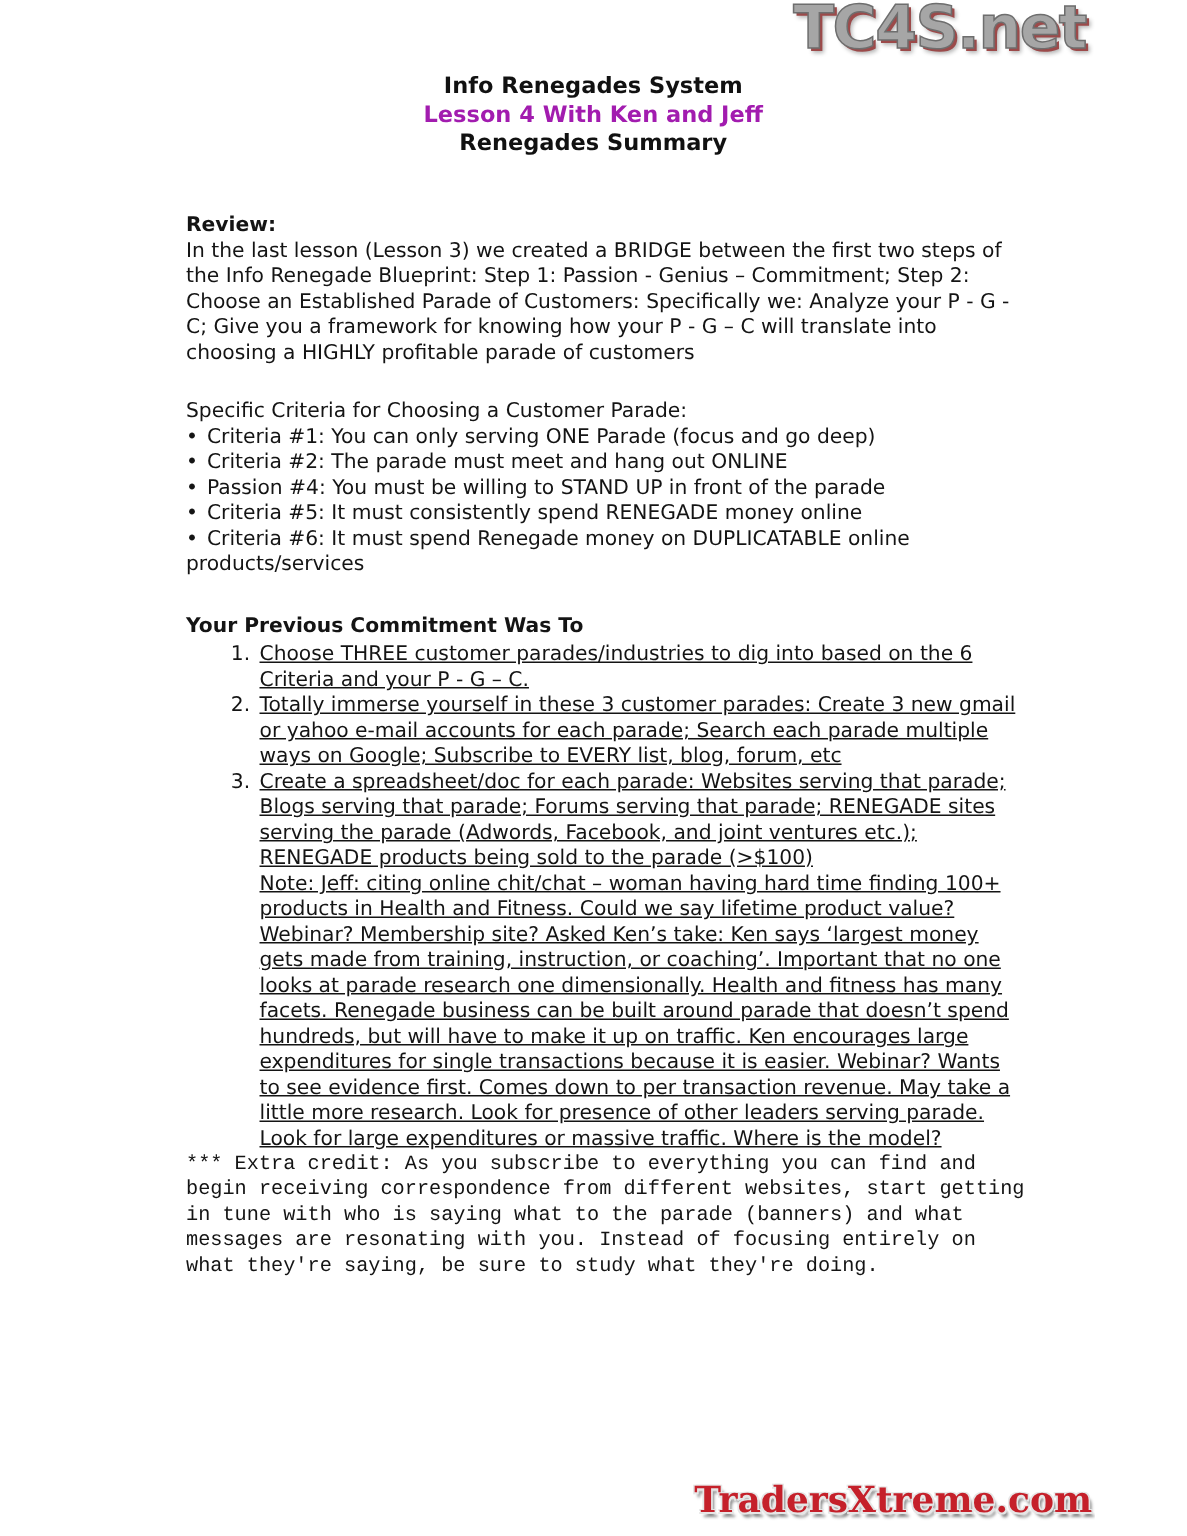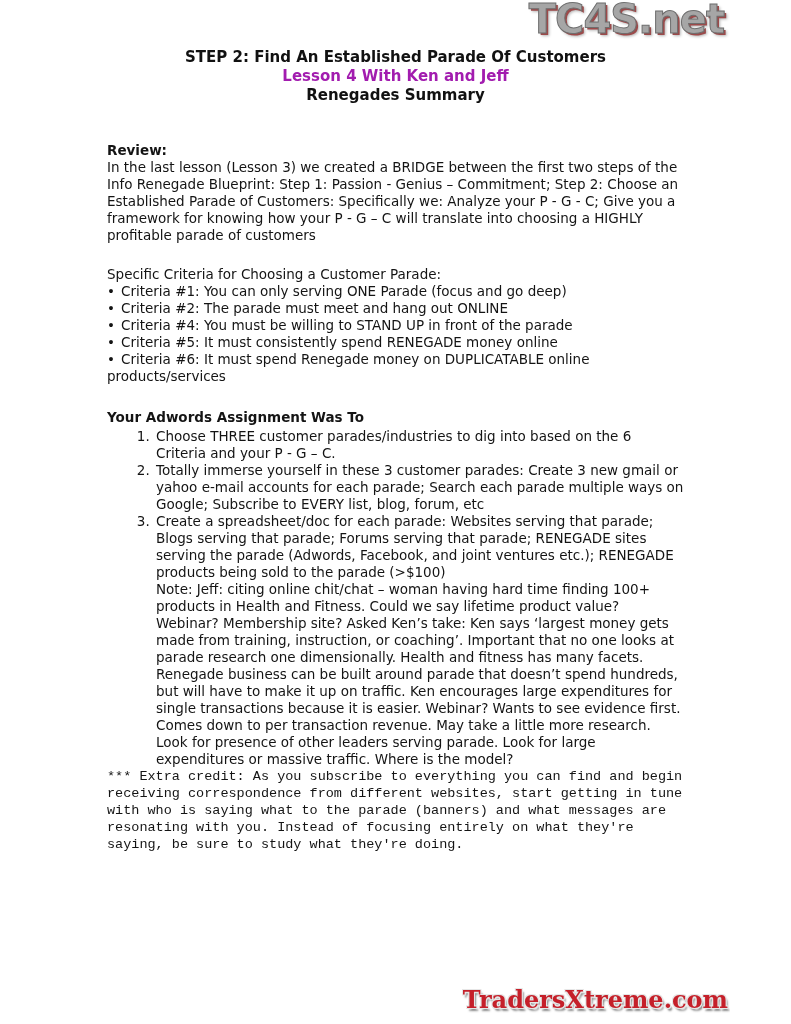--- a/index.html
+++ b/index.html
@@ -8,34 +8,34 @@
     position:relative;
     width:669px; height:1024px;
     margin:0 auto;
     background:#ffffff;
     overflow:hidden;
     font-family:"DejaVu Sans", sans-serif;
     font-size:13.5px;
     line-height:17px;
     color:#141414;
   }
-  .content { padding:0 46px; }
+  .content { padding:0 46px;margin-left:17px; }
 
   
   .doc-header { margin-top:48px; text-align:center; }
   .h-line { font-weight:bold; font-size:15px; line-height:19px; color:#111; }
   .h-line.red { color:#a21caf; }
 
   
   .review { margin-top:37px; }
   .bold { font-weight:bold; }
   .criteria { margin-top:22px; }
   .bullet-item .bullet { margin-right:6px; }
   .assignment { margin-top:24px; }
-  .assignment-list { margin-top:2px; padding-left:47px; }
+  .assignment-list { margin-top:2px; padding-left:47px;text-decoration:underline; }
   .assignment-list li { padding-left:2px; }
   .extra { margin-top:0;font-family:Liberation Mono, monospace; }
 
   
   .logo-top {
     position:absolute; top:-4px; right:6px;
     font-family:"DejaVu Sans", sans-serif;
     font-weight:bold; font-size:40px; line-height:46px;
     letter-spacing:-1px;
     color:#a6a6a6;
@@ -73,53 +73,53 @@
   }
 </style>
 </head>
 <body>
 
 <div class="page">
 
   <div class="logo-top">TC4S.net</div>
 
   <header class="doc-header">
-    <div class="h-line">STEP 2: Find An Established Parade Of Customers</div>
+    <div class="h-line">Info Renegades System</div>
     <div class="h-line red">Lesson 4 With Ken and Jeff</div>
     <div class="h-line">Renegades Summary</div>
   </header>
 
   <div class="content">
 
     <section class="review">
       <div class="bold">Review:</div>
       <div>In the last lesson (Lesson 3) we created a BRIDGE between the first two steps of the Info Renegade Blueprint: Step 1: Passion - Genius – Commitment; Step 2: Choose an Established Parade of Customers: Specifically we: Analyze your P - G - C; Give you a framework for knowing how your P - G – C will translate into choosing a HIGHLY profitable parade of customers</div>
     </section>
 
     <section class="criteria">
       <div>Specific Criteria for Choosing a Customer Parade:</div>
       <div class="bullet-item">
         <span class="bullet">•</span><span>Criteria #1: You can only serving ONE Parade (focus and go deep)</span>
       </div>
       <div class="bullet-item">
         <span class="bullet">•</span><span>Criteria #2: The parade must meet and hang out ONLINE</span>
       </div>
       <div class="bullet-item">
-        <span class="bullet">•</span><span>Criteria #4: You must be willing to STAND UP in front of the parade</span>
+        <span class="bullet">•</span><span>Passion #4: You must be willing to STAND UP in front of the parade</span>
       </div>
       <div class="bullet-item">
         <span class="bullet">•</span><span>Criteria #5: It must consistently spend RENEGADE money online</span>
       </div>
       <div class="bullet-item">
         <span class="bullet">•</span><span>Criteria #6: It must spend Renegade money on DUPLICATABLE online products/services</span>
       </div>
     </section>
 
     <section class="assignment">
-      <div class="bold">Your Adwords Assignment Was To</div>
+      <div class="bold">Your Previous Commitment Was To</div>
       <ol class="assignment-list">
         <li>
           <span>Choose THREE customer parades/industries to dig into based on the 6 Criteria and your P - G – C.</span>
         </li>
         <li>
           <span>Totally immerse yourself in these 3 customer parades: Create 3 new gmail or yahoo e-mail accounts for each parade; Search each parade multiple ways on Google; Subscribe to EVERY list, blog, forum, etc</span>
         </li>
         <li>
           <span>Create a spreadsheet/doc for each parade: Websites serving that parade; Blogs serving that parade; Forums serving that parade; RENEGADE sites serving the parade (Adwords, Facebook,  and joint ventures etc.); RENEGADE products being sold to the parade (&gt;$100)</span>
           <div>Note: Jeff: citing online chit/chat – woman having hard time finding 100+ products in Health and Fitness. Could we say lifetime product value? Webinar? Membership site? Asked Ken’s take: Ken says ‘largest money gets made from training, instruction, or coaching’. Important that no one looks at parade research one dimensionally. Health and fitness has many facets. Renegade business can be built around parade that doesn’t spend hundreds, but will have to make it up on traffic. Ken encourages large expenditures for single transactions because it is easier. Webinar? Wants to see evidence first. Comes down to per transaction revenue. May take a little more research. Look for presence of other leaders serving parade. Look for large expenditures or massive traffic. Where is the model?</div>

